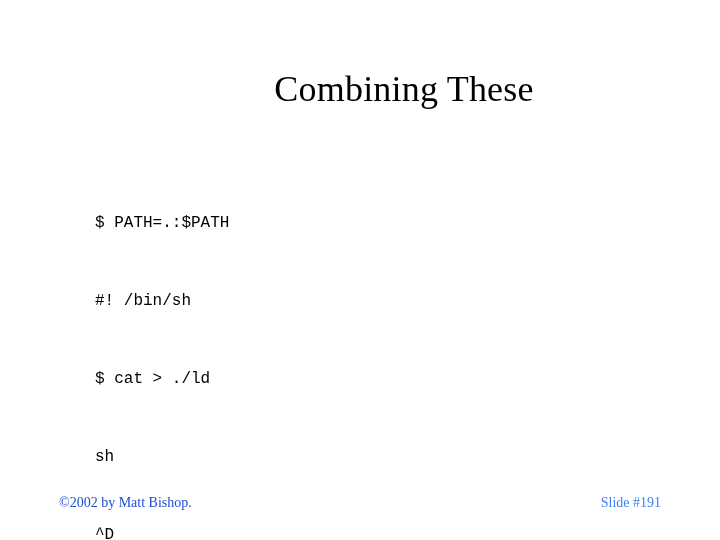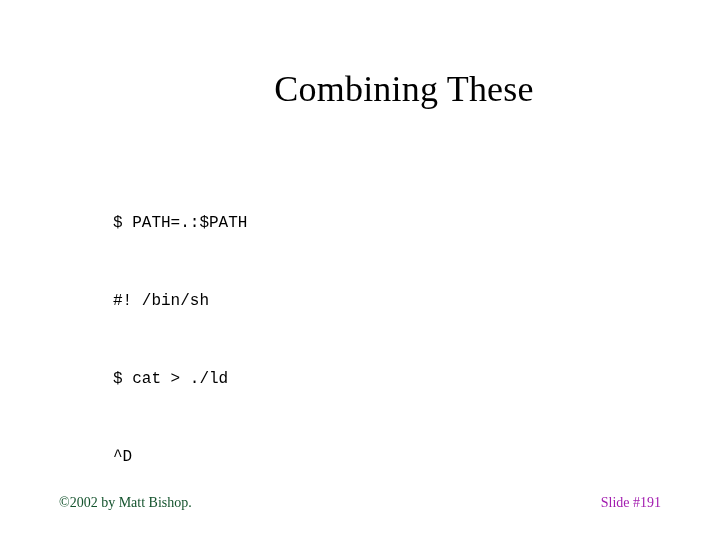--- a/index.html
+++ b/index.html
@@ -40,53 +40,53 @@
     width: 580px;
     font-family: "Liberation Mono", monospace;
     font-size: 16px;
     line-height: 26px;
     color: #000000;
     white-space: pre;
   }
   .code-line {
     white-space: pre;
     font-family: "Liberation Mono", monospace;
-    margin-left: 18px;
   }
   .footer-left {
     position: absolute;
     left: 59px;
     top: 493px;
     font-family: "Liberation Serif", serif;
     font-size: 14px;
     line-height: 20px;
-    color: #14532d;
+    color: #1d4ed8;
   }
   .footer-right {
     position: absolute;
     right: 59px;
     top: 493px;
     font-family: "Liberation Serif", serif;
     font-size: 14px;
     line-height: 20px;
-    color: #a21caf;
+    color: #3b82f6;
     text-align: right;
   }
 </style>
 </head>
 <body>
 
 <div class="slide">
 
   <div class="slide-title">Combining These</div>
 
   <div class="code-block">
     <div class="code-line">$ PATH=.:$PATH</div>
     <div class="code-line">#! /bin/sh</div>
     <div class="code-line">$ cat &gt; ./ld</div>
+    <div class="code-line">sh</div>
     <div class="code-line">^D</div>
     
     
     
     
     
   </div>
 
   <div class="footer-left">
     <div>©2002 by Matt Bishop.</div>

